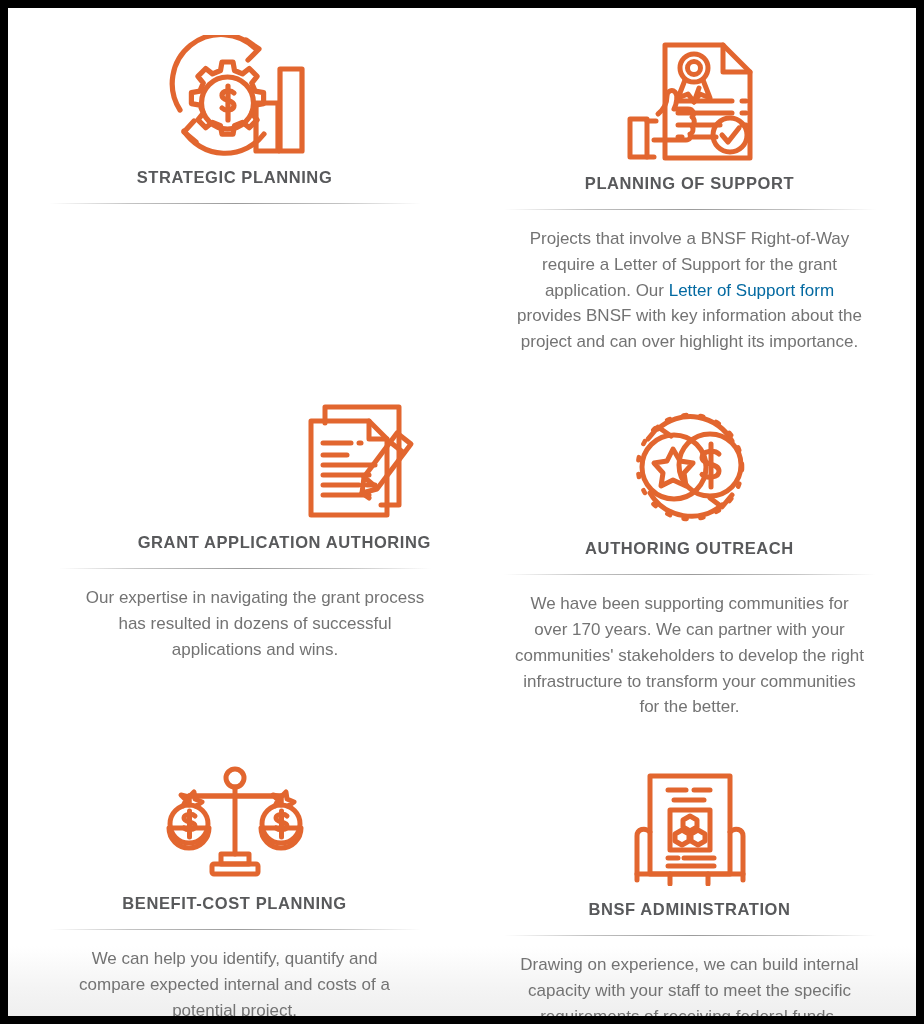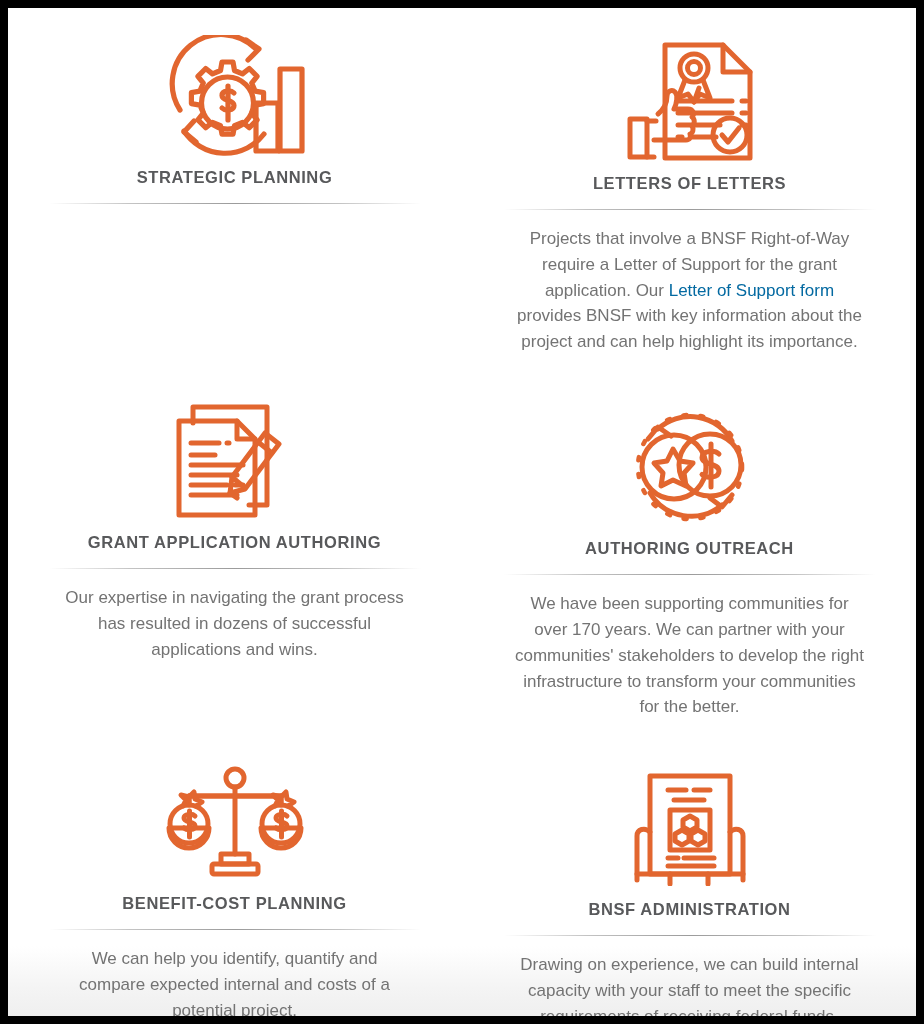--- a/index.html
+++ b/index.html
@@ -98,21 +98,21 @@
   .card-body a,
   .inline-link {
     color: #0369a1;
     text-decoration: none;
     cursor: pointer;
   }
 
   
   .card-1 { padding-bottom: 64px; }
   .card-2 { padding-bottom: 40px; }
-  .card-3 { padding-bottom: 60px; }
+  .card-3 { padding-bottom: 60px; align-items: flex-end; }
   .card-4 { padding-bottom: 36px; }
   .card-5 { padding-bottom: 10px; }
   .card-6 { padding-bottom: 10px; }
 </style>
 </head>
 <body>
 
 <div class="page-frame">
   <div class="bottom-band"></div>
 
@@ -165,24 +165,24 @@
 
           <circle cx="110" cy="96" r="17"></circle>
           <polyline points="102,96 108,103 119,89"></polyline>
 
           <path d="M38 75 c6-5 9-12 9-18 0-5 5-7 8-4 3 3 2 11 -1 17 h14 c5 0 7 5 4 8 3 2 3 7 0 9 2 3 1 7-2 8 1 3 0 6-4 6 H34"></path>
           <rect x="10" y="80" width="17" height="38"></rect>
           <path d="M27 82 h9"></path>
           <path d="M27 118 h7"></path>
         </svg>
       </div>
-      <div class="card-title">LETTERS OF LETTERS</div>
+      <div class="card-title">PLANNING OF SUPPORT</div>
       <div class="divider"></div>
       <p class="card-body">
-        <span>Projects that involve a BNSF Right-of-Way require a Letter of Support for the grant application. Our </span><a class="inline-link">Letter of Support form</a><span> provides BNSF with key information about the project and can help highlight its importance.</span>
+        <span>Projects that involve a BNSF Right-of-Way require a Letter of Support for the grant application. Our </span><a class="inline-link">Letter of Support form</a><span> provides BNSF with key information about the project and can over highlight its importance.</span>
       </p>
     </div>
 
     <div class="card col-left card-3">
       <div class="icon-wrap">
         <svg width="128" height="120" viewBox="0 0 128 120" fill="none" stroke="#e2662f" stroke-width="5" stroke-linecap="round" stroke-linejoin="round">
 
           <polyline points="22,22 22,6 96,6 96,104 78,104"></polyline>
 
           <path d="M8 20 h58 l18 18 v76 H8 z"></path>

